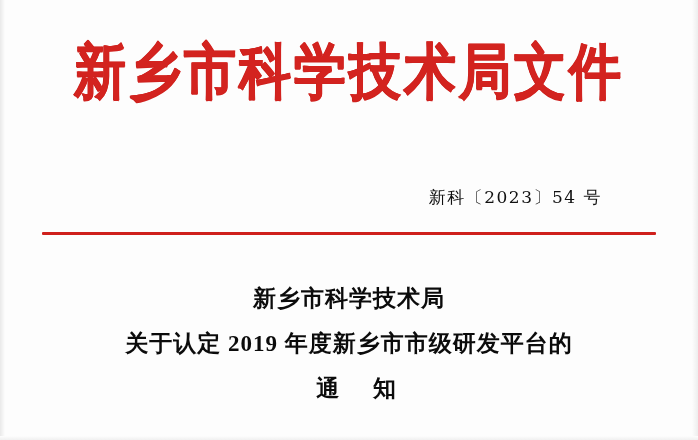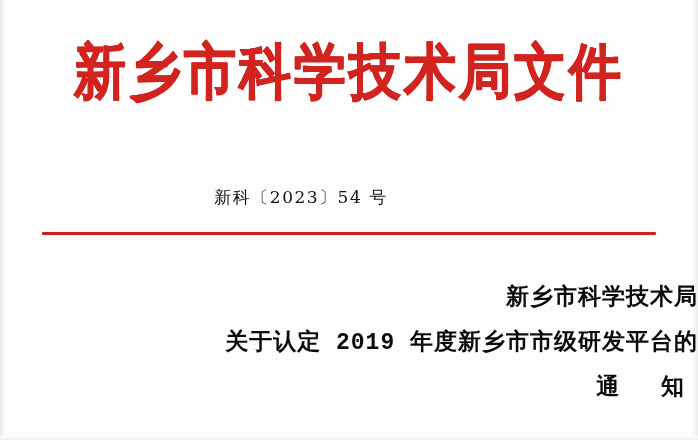--- a/index.html
+++ b/index.html
@@ -39,21 +39,21 @@
     transform: scaleY(1.16);
     transform-origin: center top;
     white-space: nowrap;
   }
   
   .doc-number {
     position: absolute;
     top: 186px;
     left: 0;
     width: 602px;
-    text-align: center;
+    text-align: right;
     color: #111111;
     font-size: 17px;
     letter-spacing: 1.5px;
     font-family: "DejaVu Serif", "Liberation Serif", serif;
   }
   
   .red-rule {
     position: absolute;
     top: 232px;
     left: 42px;
@@ -61,27 +61,27 @@
     height: 3px;
     background: #cf201c;
     border-radius: 1px;
   }
   
   .title-block {
     position: absolute;
     top: 276px;
     left: 0;
     width: 698px;
-    text-align: right;
+    text-align: center;
     color: #0b0b0b;
     font-weight: 700;
     font-size: 23px;
     line-height: 45px;
     letter-spacing: 1px;
-    font-family: Liberation Mono, monospace;
+    font-family: Liberation Serif, serif;
   }
   .title-line {
     display: block;
     white-space: nowrap;
   }
   .title-line-3 {
     letter-spacing: 14px;
     padding-left: 28px;
   }
   .paper-edge-left {

